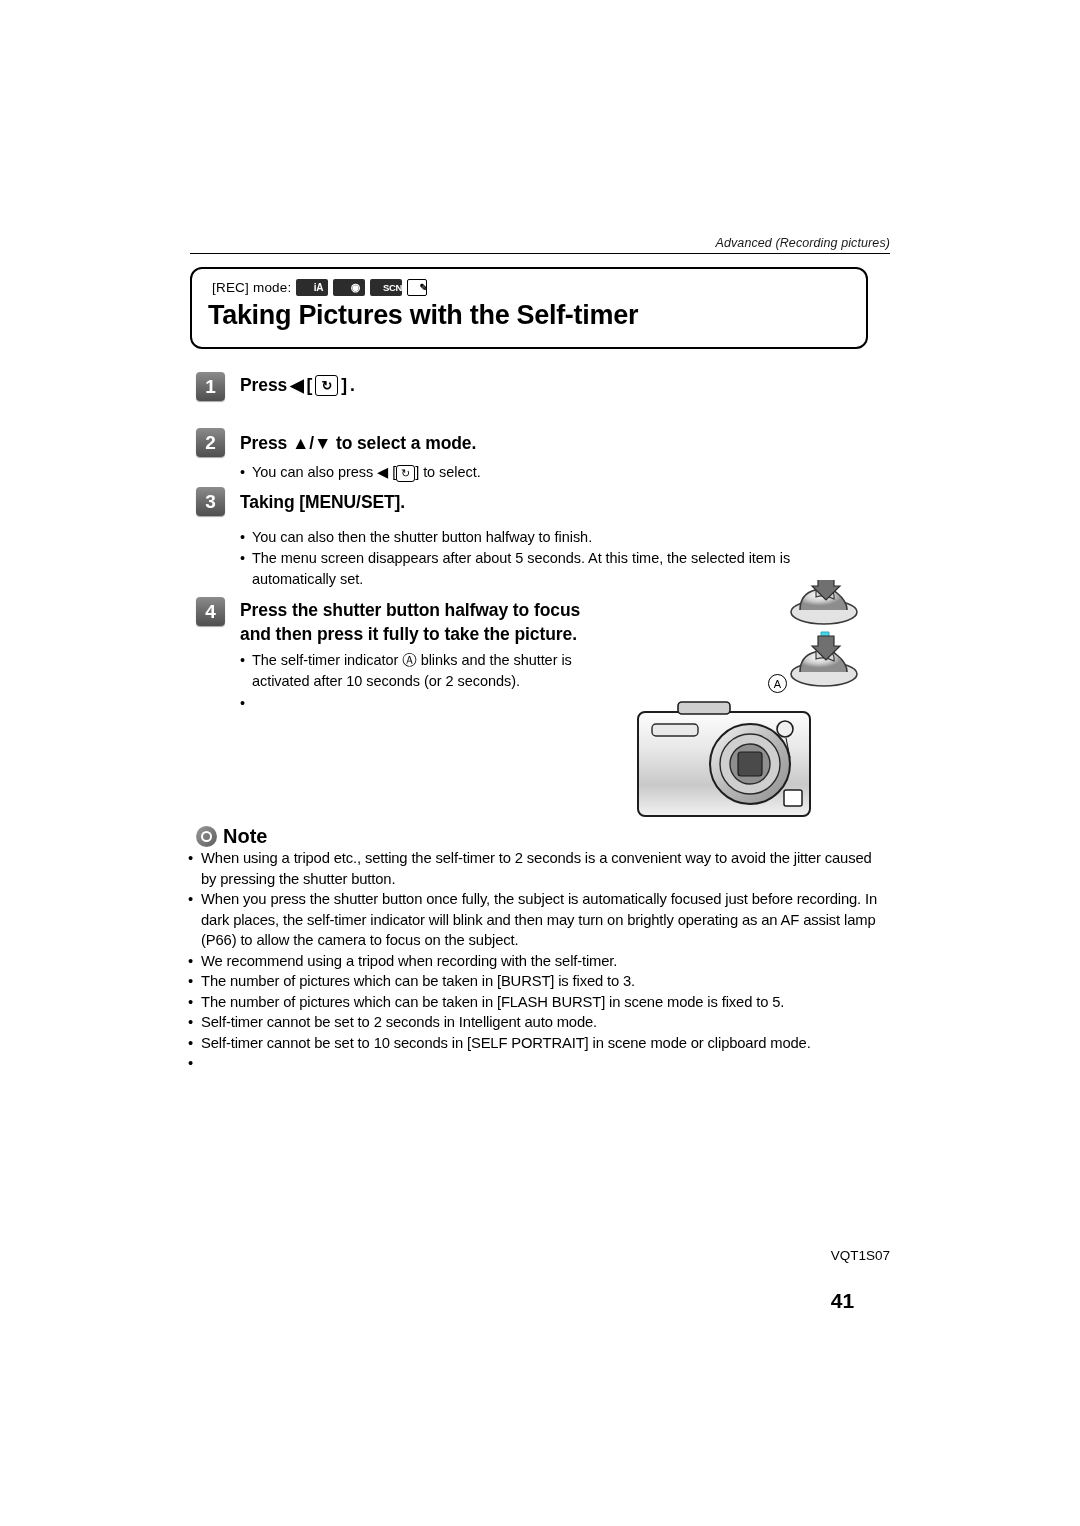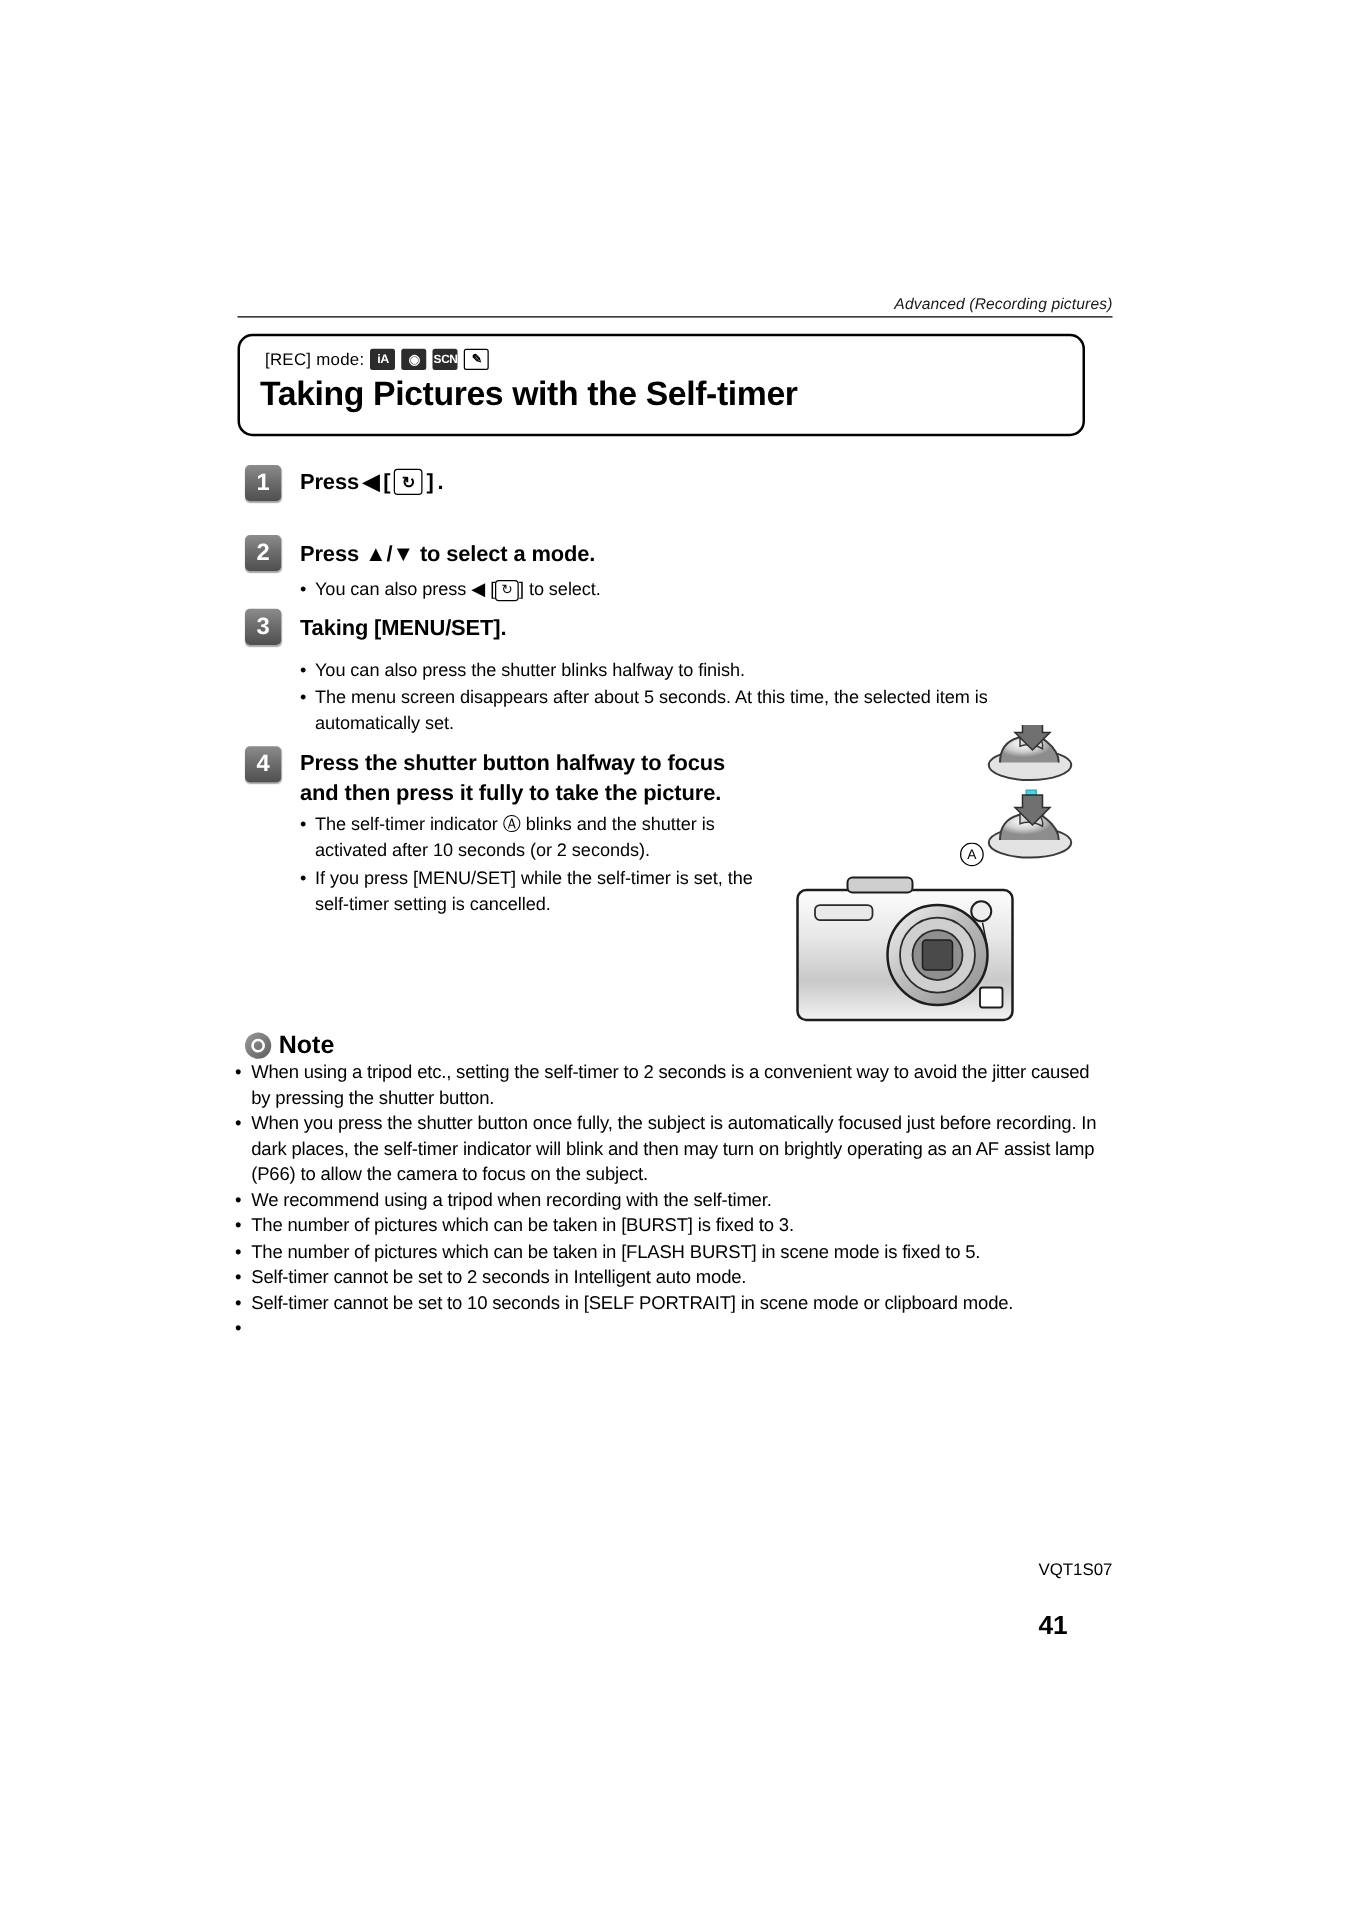--- a/index.html
+++ b/index.html
@@ -76,20 +76,21 @@
     justify-content: center;
     width: 20px;
     height: 17px;
     border-radius: 2px;
     background: #2c2c2c;
     color: #fff;
     font-size: 10px;
     font-weight: bold;
     letter-spacing: -0.3px;
     margin-left: 1px;
+    padding-left: 12px;
   }
   .mode-icon.scn { font-size: 9.5px; }
   .mode-icon.cam { font-size: 11px; }
   .mode-icon.clip { background: #fff; color: #000; border: 1px solid #000; box-sizing: border-box;}
   .title-text {
     position: absolute;
     left: 208px;
     top: 300px;
     font-size: 27px;
     font-weight: bold;
@@ -268,37 +269,36 @@
     <span>You can also press</span>
     <span>◀</span>
     <span>[</span><span class="timer-glyph small">↻</span><span>]</span>
     <span>to select.</span>
   </div>
 
   <div class="step-num" style="left:196px; top:487px;">3</div>
   <div class="step-title" style="left:240px; top:492px;">Taking [MENU/SET].</div>
   <div class="bullet-line" style="left:252px; top:527px; width:620px;">
     <span class="b">•</span>
-    <span>You can also press the shutter blinks halfway to finish.</span>
+    <span>You can also then the shutter button halfway to finish.</span>
   </div>
   <div class="bullet-line" style="left:252px; top:548px; width:620px;">
     <span class="b">•</span>
     <span>The menu screen disappears after about 5 seconds. At this time, the selected item is automatically set.</span>
   </div>
 
   <div class="step-num" style="left:196px; top:597px;">4</div>
   <div class="step-title" style="left:240px; top:600px;">Press the shutter button halfway to focus</div>
   <div class="step-title" style="left:240px; top:624px;">and then press it fully to take the picture.</div>
   <div class="bullet-line" style="left:252px; top:650px; width:370px;">
     <span class="b">•</span>
     <span>The self-timer indicator Ⓐ blinks and the shutter is activated after 10 seconds (or 2 seconds).</span>
   </div>
   <div class="bullet-line" style="left:252px; top:693px; width:370px;">
     <span class="b">•</span>
-    <span>If you press [MENU/SET] while the self-timer is set, the self-timer setting is cancelled.</span>
   </div>
 
   <div class="illus">
     <svg width="250" height="260" viewBox="0 0 250 260" xmlns="http://www.w3.org/2000/svg">
       <defs>
         <linearGradient id="bodyg" x1="0" y1="0" x2="0" y2="1">
           <stop offset="0%" stop-color="#fdfdfd"></stop>
           <stop offset="35%" stop-color="#e8e8e8"></stop>
           <stop offset="70%" stop-color="#c9c9c9"></stop>
           <stop offset="100%" stop-color="#f2f2f2"></stop>

